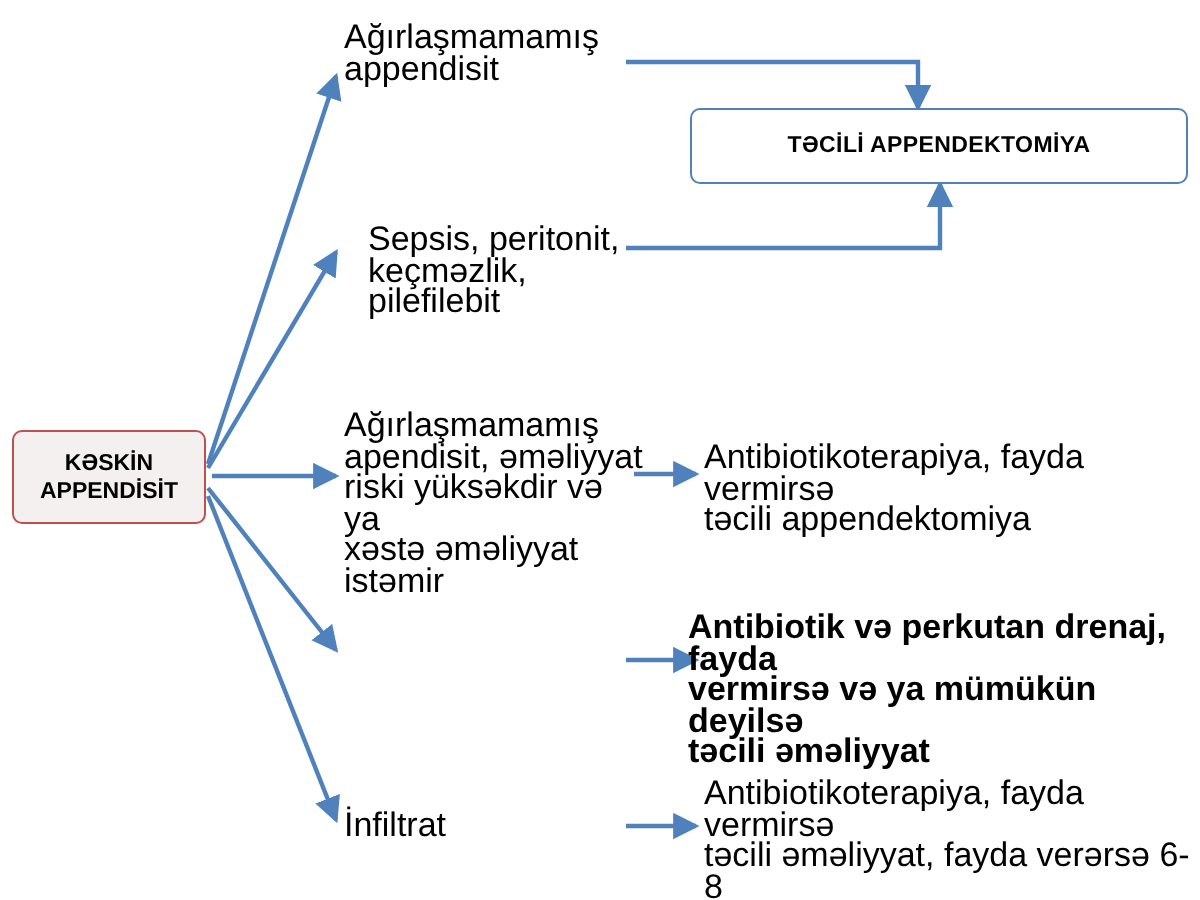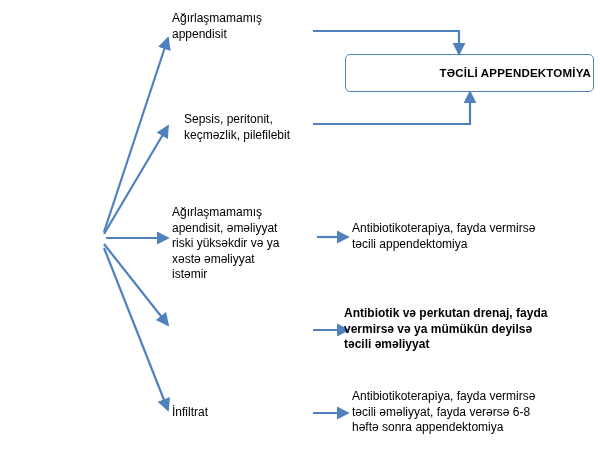--- a/index.html
+++ b/index.html
@@ -39,26 +39,25 @@
     display: flex;
     align-items: center;
     justify-content: center;
     padding: 2px;
   }
   .node-box.blue {
     border: 1.5px solid #4f81bd;
     background: #ffffff;
     font-size: 11.5px;
     letter-spacing: 0.2px;
-    justify-content: flex-end;
   }
   .txt {
     position: absolute;
     color: #000000;
-    font-size: 12px;
+    font-size: 17px;
     line-height: 15.5px;
     font-weight: normal;
     white-space: pre-line;
   }
 </style>
 </head>
 <body>
 
 <div id="canvas">
 
@@ -82,20 +81,24 @@
       <path d="M313,124 L470,124 L470,92" marker-end="url(#ah)"></path>
     </g>
 
     <g stroke="#4f81bd" stroke-width="2.2" fill="none" marker-end="url(#ah)">
       <path d="M317,237 L348,237"></path>
       <path d="M313,330 L348,330"></path>
       <path d="M313,413 L348,413"></path>
     </g>
   </svg>
 
+  <div class="node-box" style="left:6px; top:215px; width:97px; height:47px;">
+    <span>KƏSKİN
+APPENDİSİT</span>
+  </div>
 
   <div class="node-box blue" style="left:345px; top:54px; width:249px; height:38px;">
     <span>TƏCİLİ APPENDEKTOMİYA</span>
   </div>
 
   <div class="txt" style="left:172px; top:11px; width:150px;">Ağırlaşmamamış
 appendisit</div>
 
   <div class="txt" style="left:184px; top:112px; width:150px;">Sepsis, peritonit,
 keçməzlik, pilefilebit</div>

